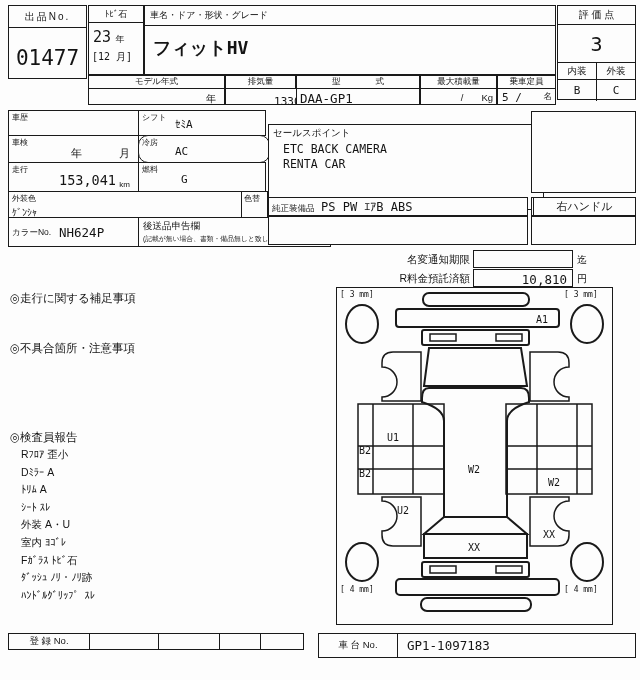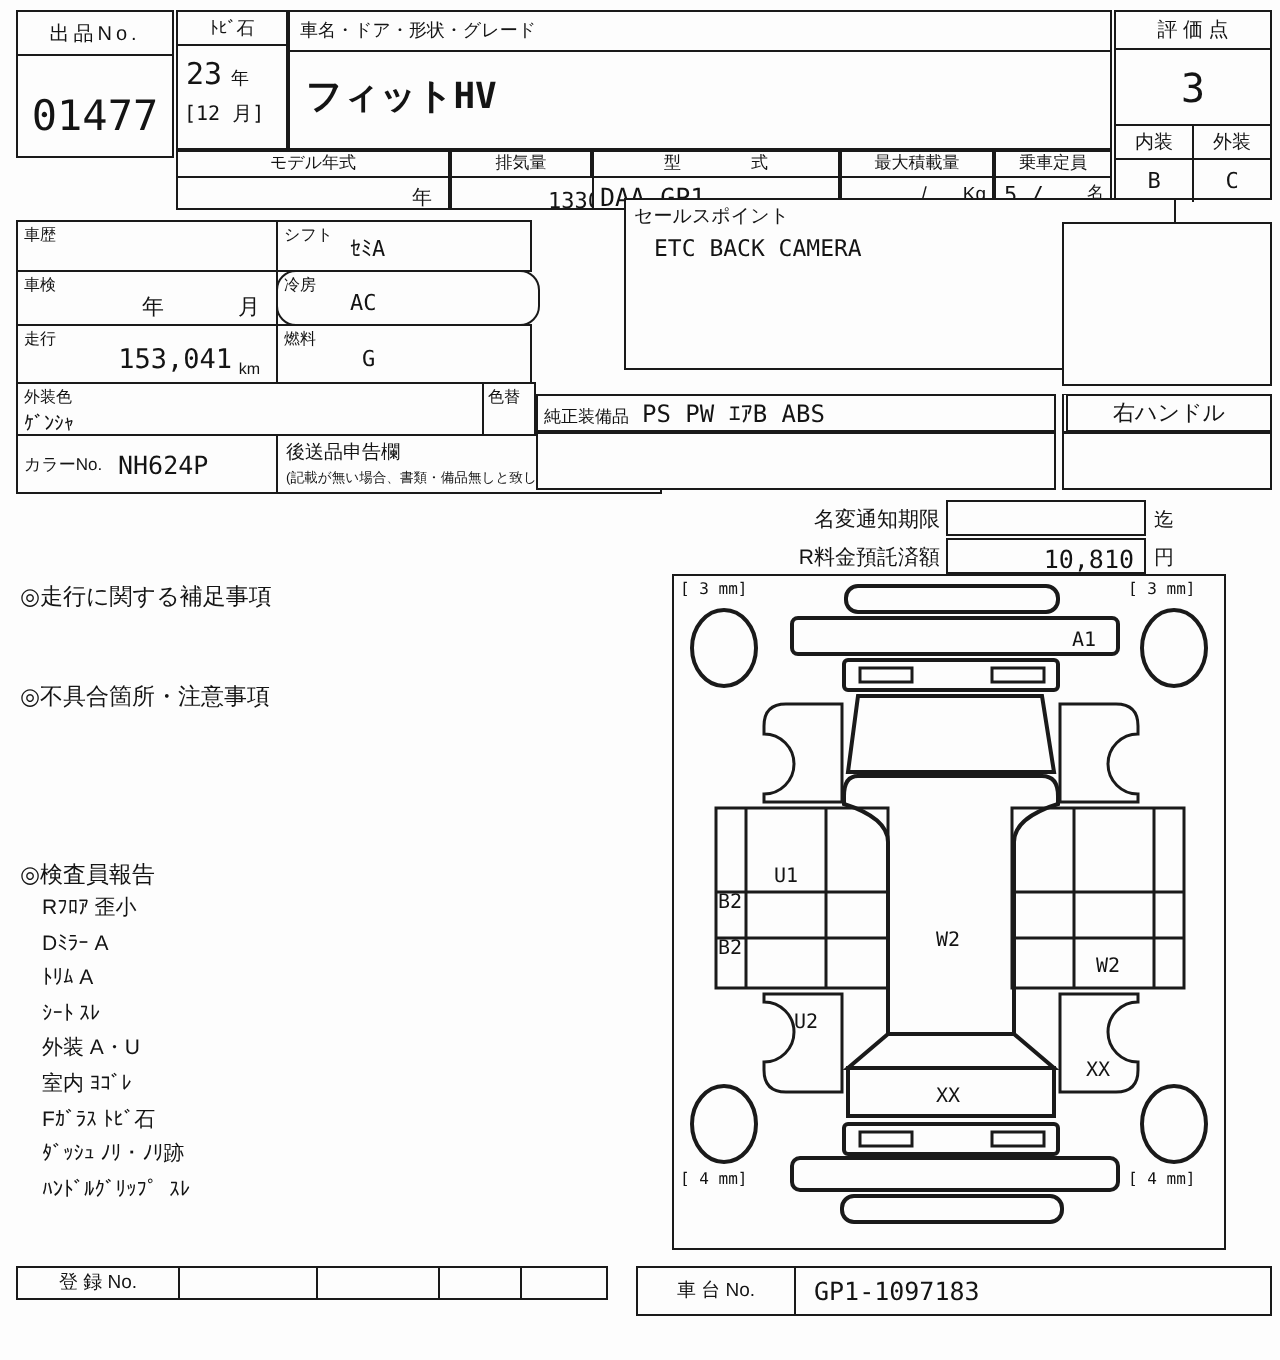--- a/index.html
+++ b/index.html
@@ -137,24 +137,25 @@
 
   <div class="box" style="left:8px;top:217px;width:131px;height:30px;">
     <span class="abs" style="left:3px;top:9px;font-size:8.5px;">カラーNo.</span>
     <span class="abs mono" style="left:50px;top:7px;font-size:12.5px;">NH624P</span>
   </div>
   <div class="box" style="left:138px;top:217px;width:193px;height:30px;">
     <div style="font-size:9.5px;padding:2px 0 0 4px;">後送品申告欄</div>
     <div style="font-size:6.8px;padding:1px 0 0 4px;">(記載が無い場合、書類・備品無しと致します)</div>
   </div>
 
-  <div class="box" style="left:268px;top:99px;width:276px;height:86px;margin-left:44px;">
+  <div class="box" style="left:268px;top:124px;width:276px;height:86px;">
     <div style="font-size:9.5px;padding:2px 0 0 4px;">セールスポイント</div>
     <div class="mono" style="font-size:11.5px;padding:2px 0 0 14px;line-height:15px;">
       <div>ETC BACK CAMERA</div>
+      <div>RENTA CAR</div>
     </div>
   </div>
   <div class="box" style="left:268px;top:197px;width:260px;height:19px;">
     <span class="abs" style="left:3px;top:5px;font-size:8.5px;">純正装備品</span>
     <span class="abs mono" style="left:52px;top:2px;font-size:12px;">PS PW ｴｱB ABS</span>
   </div>
   <div class="box" style="left:268px;top:216px;width:260px;height:29px;"></div>
 
   <div class="box" style="left:531px;top:111px;width:105px;height:82px;"></div>
   <div class="box" style="left:531px;top:197px;width:105px;height:19px;border-left:3px double #1a1a1a;">

